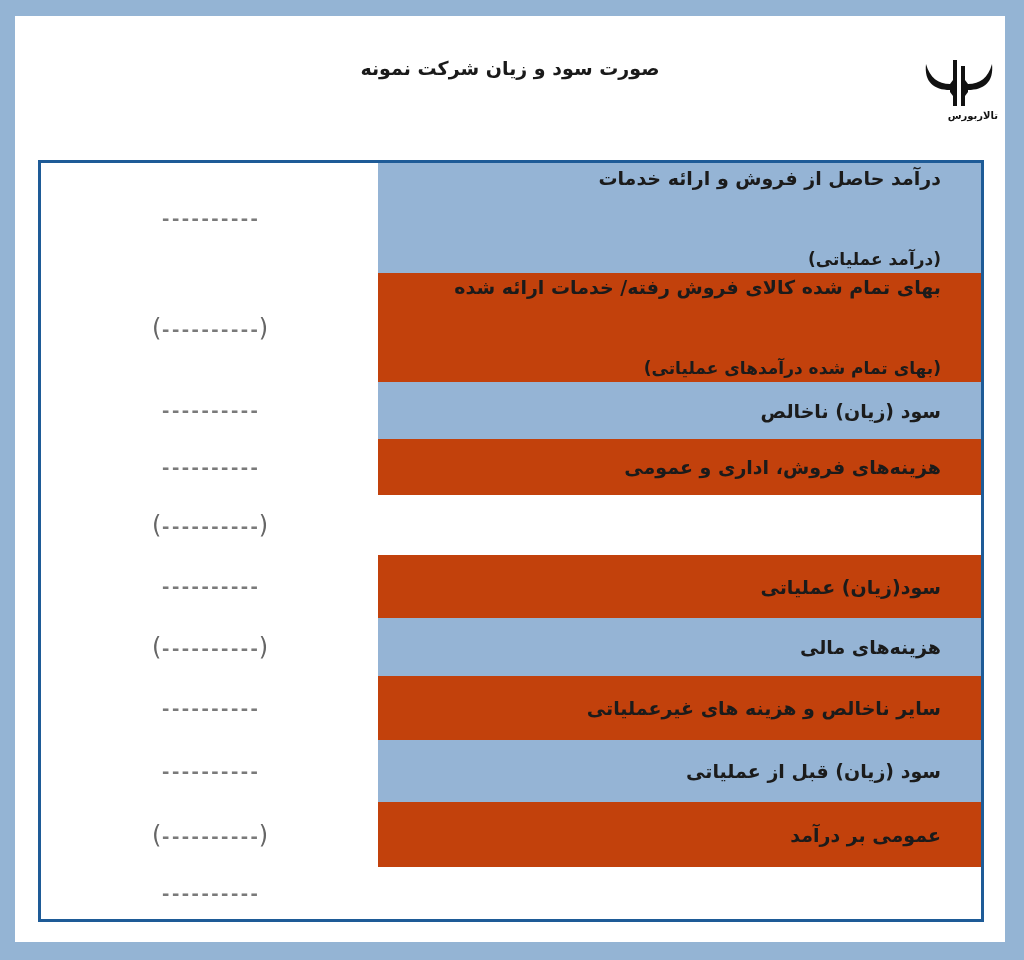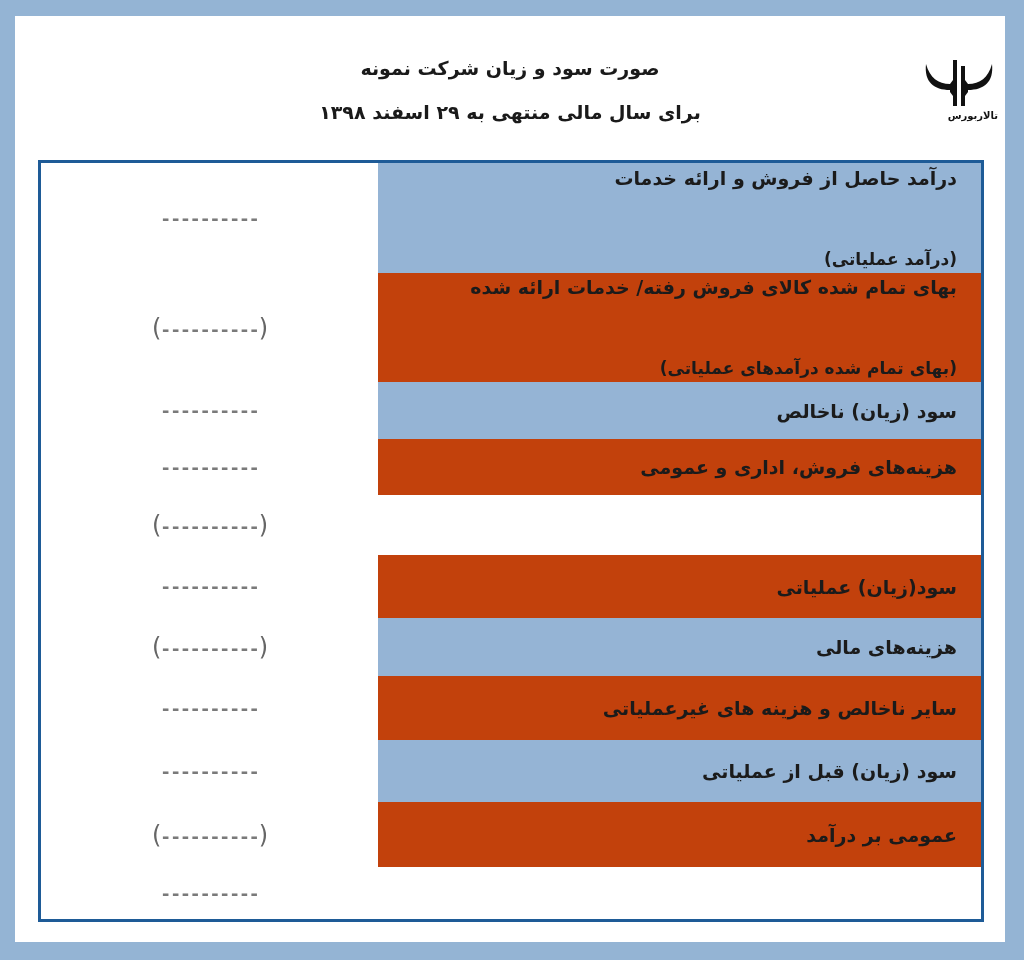--- a/index.html
+++ b/index.html
@@ -27,21 +27,21 @@
   .table-box {
     position:absolute; left:23px; top:144px; width:946px; height:762px;
     border:3px solid #1e5b97; box-sizing:border-box; background:#fff;
   }
   .row {
     position:absolute; left:0; width:940px; display:block;
   }
   .label-cell {
     position:absolute; left:337px; width:603px; height:100%;
     box-sizing:border-box; direction:rtl; text-align:right;
-    padding-right:24px; display:flex; flex-direction:column; justify-content:center;gap:45px;
+    padding-right:40px; display:flex; flex-direction:column; justify-content:center;gap:45px;
   }
   .row.blue .label-cell { background:#95b4d5; }
   .row.white .label-cell { background:#c2410c; }
   .label-main, .label-sub {
     font-weight:bold; font-size:19px; color:#1b1b1b; line-height:36px; white-space:nowrap;
   }
   .label-sub { font-size:17px; }
   .value-cell {
     position:absolute; left:0; width:337px; height:100%;
     display:flex; align-items:center; justify-content:center;
@@ -52,21 +52,20 @@
   }
   .value .paren { font-family:"DejaVu Sans", sans-serif; font-weight:normal; font-size:24px; color:#666; }
 </style>
 </head>
 <body>
 
 <div class="page">
 
   <div class="title-block">
     <div class="title-line t1">صورت سود و زیان شرکت نمونه</div>
-    <div class="title-line t2">برای سال مالی منتهی به ۲۹ اسفند ۱۳۹۸</div>
   </div>
 
   <div class="logo">
     <svg width="78" height="54" viewBox="0 0 78 54">
       <path d="M6 8 C4 26, 14 34, 30 34 L30 28 C18 28, 10 22, 6 8 Z" fill="#111"></path>
       <path d="M72 8 C74 26, 64 34, 48 34 L48 28 C60 28, 68 22, 72 8 Z" fill="#111"></path>
       <rect x="33" y="4" width="4" height="46" fill="#111"></rect>
       <rect x="41" y="10" width="4" height="40" fill="#111"></rect>
       <path d="M30 28 L33 24 L33 40 L30 36 Z" fill="#111"></path>
       <path d="M48 28 L45 24 L45 40 L48 36 Z" fill="#111"></path>

